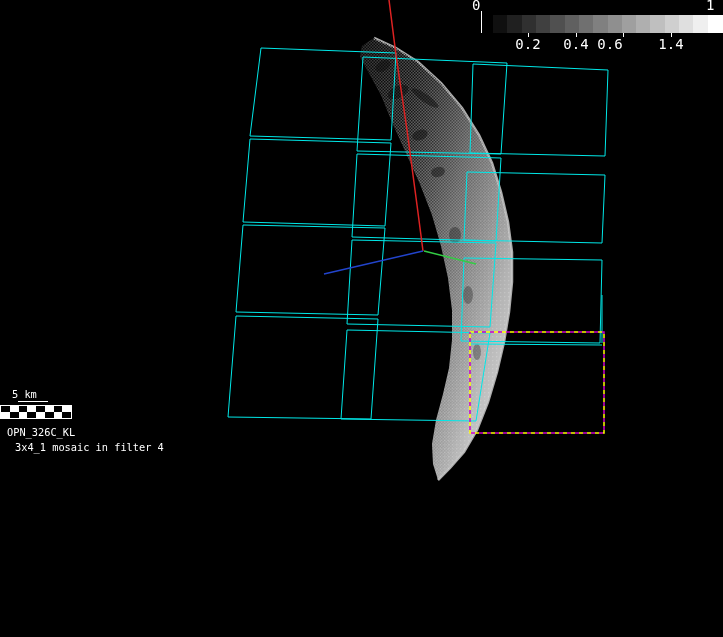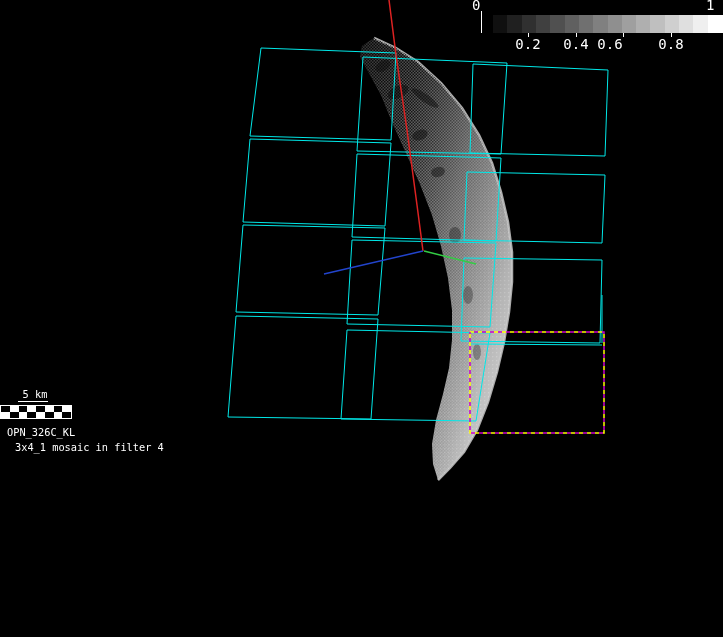--- a/index.html
+++ b/index.html
@@ -3,21 +3,21 @@
 <meta charset="utf-8">
 <style>
   html,body{margin:0;padding:0;background:#000;}
   .stage{position:relative;width:723px;height:637px;background:#000;overflow:hidden;
          font-family:"DejaVu Sans Mono", monospace; color:#fff;}
   .stage svg{position:absolute;left:0;top:0;}
   .txt{position:absolute;white-space:pre;color:#fff;font-size:10.3px;line-height:12px;z-index:5;}
   .msi{left:72px;top:403px;}
   .opn{left:7px;top:426px;}
   .desc{left:15px;top:441px;}
-  .sb-label{position:absolute;left:0;top:388px;width:70px;text-align:center;font-size:10.3px;z-index:5;}
+  .sb-label{position:absolute;left:12px;top:388px;width:70px;font-size:10.3px;z-index:5;}
   .sb-underline{position:absolute;left:18px;top:401px;width:30px;height:1px;background:#fff;z-index:5;}
   .sb-checker{position:absolute;left:0;top:405px;width:70px;height:12px;border:1px solid #fff;z-index:5;}
   .sb-cell{position:absolute;}
   .cb-step{position:absolute;top:0;height:100%;}
   .cb-bar{position:absolute;left:493px;top:15px;width:229px;height:18px;z-index:4;}
   .cb-minmax{position:absolute;top:0;font-size:14px;line-height:11px;z-index:4;}
   .cb-zero-tick{position:absolute;left:481px;top:11px;width:1px;height:22px;background:#fff;z-index:4;}
   .cb-tick{position:absolute;width:1px;height:4px;top:33px;background:#fff;z-index:4;}
   .cb-ticklabel{position:absolute;top:36px;width:36px;text-align:center;font-size:14px;z-index:4;}
 </style>
@@ -123,21 +123,21 @@
         <div class="cb-step" style="left: 214.688px; width: 14.8125px; background: rgb(255, 255, 255);"></div>
       </div>
     <div id="cb-ticks">
         <div class="cb-tick" style="left: 528px;"></div>
         <div class="cb-ticklabel" style="left: 510px;">0.2</div>
         <div class="cb-tick" style="left: 576px;"></div>
         <div class="cb-ticklabel" style="left: 558px;">0.4</div>
         <div class="cb-tick" style="left: 623px;"></div>
         <div class="cb-ticklabel" style="left: 592px;">0.6</div>
         <div class="cb-tick" style="left: 671px;"></div>
-        <div class="cb-ticklabel" style="left: 653px;">0.8</div>
+        <div class="cb-ticklabel" style="left: 653px;">1.4</div>
       </div>
   </div>
 
   <div>
     <div class="sb-label">5 km</div>
     <div class="sb-underline"></div>
     <div class="sb-checker" id="sb-checker">
         <div class="sb-cell" style="left: 0px; top: 0px; width: 8.75px; height: 6px; background: rgb(0, 0, 0);"></div>
         <div class="sb-cell" style="left: 8.75px; top: 0px; width: 8.75px; height: 6px; background: rgb(255, 255, 255);"></div>
         <div class="sb-cell" style="left: 17.5px; top: 0px; width: 8.75px; height: 6px; background: rgb(0, 0, 0);"></div>

